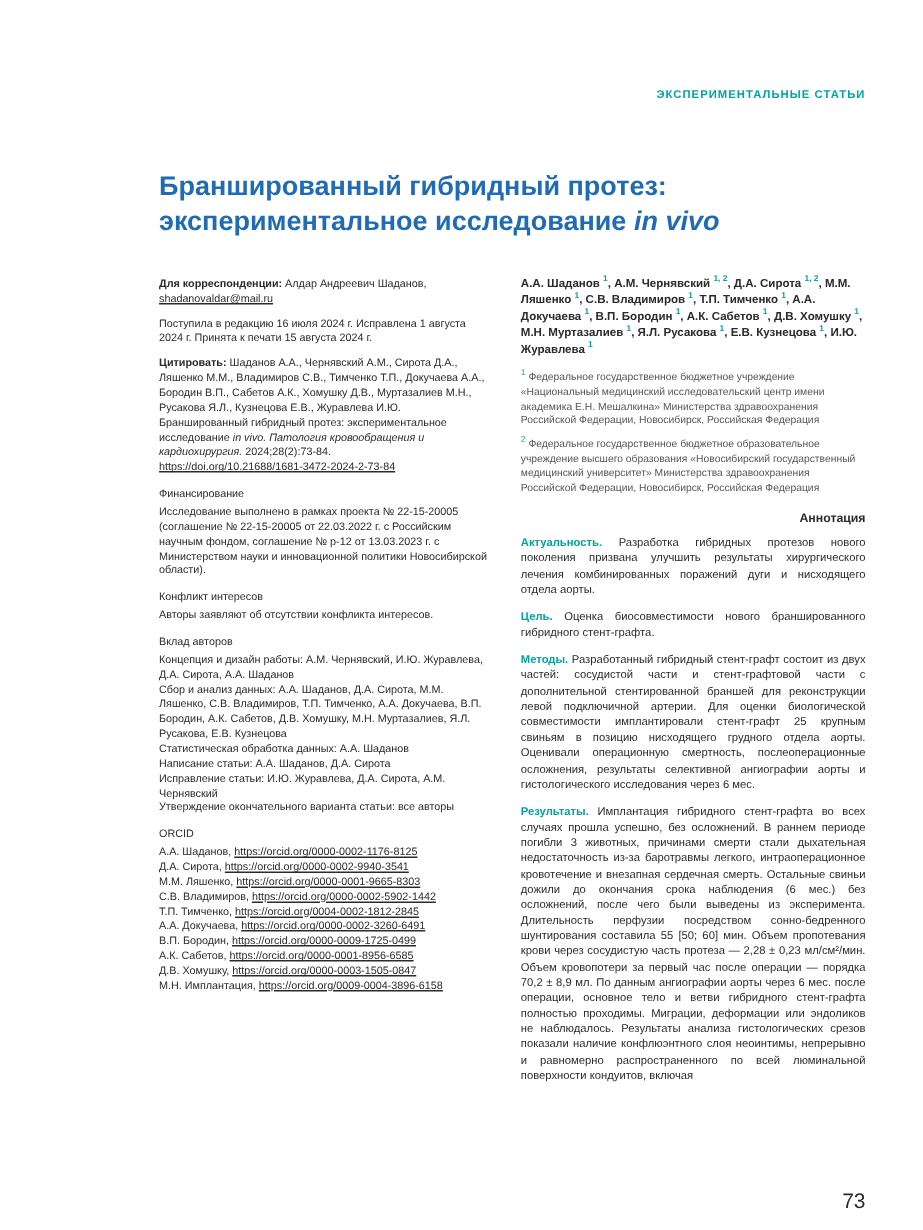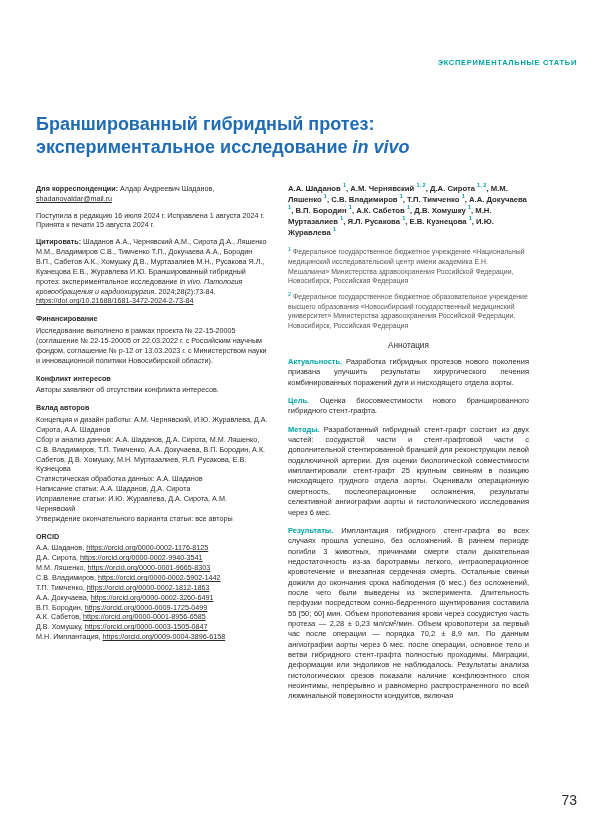--- a/index.html
+++ b/index.html
@@ -1,45 +1,45 @@
 <!DOCTYPE html>
 <html><head>
 <meta charset="utf-8">
 <style>
   html,body{margin:0;padding:0}
   body{
     width:615px;height:820px;background:#ffffff;position:relative;overflow:hidden;
     font-family:"Liberation Sans",sans-serif;color:#2b2b2b;
     -webkit-font-smoothing:antialiased;
   }
-  .page{position:absolute;inset:0;padding:58px 38px 0 36px}
+  .page{position:absolute;inset:0;padding:58px 38px 0 106px}
   .header-tag{
     text-align:right;color:#00a3a5;font-weight:700;font-size:7.5px;
     letter-spacing:.7px;text-transform:uppercase;
   }
   h1.title{
     margin:46px 0 0;color:#1f6cb4;font-size:18px;line-height:1.3;
     font-weight:700;max-width:505px;
   }
   h1.title em{font-style:italic}
   .columns{display:flex;gap:20px;margin-top:24px;align-items:flex-start}
   .col-left{width:232px;font-size:7.2px;line-height:1.37}
   .col-right{width:241px;font-size:7.5px;line-height:1.38;text-align:justify}
   .block{margin:0 0 7px}
-  .col-left h3{font-size:7.2px;margin:8px 0 2px;font-weight:700}
+  .col-left h3{font-size:7.2px;margin:8px 0 2px;font-weight:400}
   b{font-weight:700}
   i{font-style:italic}
   .link{color:#2b2b2b;text-decoration:underline;word-break:break-word;cursor:pointer}
   .contrib-item{margin:0}
   .orcid-item{margin:0}
   .authors{font-weight:700;margin:0 0 9px;font-size:7.7px;line-height:1.42;text-align:left}
   .sup{color:#00a3a5;font-size:5.6px;vertical-align:super;line-height:0;font-weight:700}
   .affil{color:#55575a;font-size:6.9px;line-height:1.4;margin:0 0 6px;text-align:left}
   .affil .sup{font-weight:400}
-  .abstract-title{font-size:8.2px;font-weight:400;margin:9px 0 6px;text-align:center}
+  .abstract-title{font-size:8.2px;font-weight:700;margin:9px 0 6px;text-align:right}
   .asec{margin:0 0 8px}
   .teal-label{color:#00a3a5;font-weight:700}
   .page-number{position:absolute;right:38px;bottom:12px;font-size:14px;color:#2b2b2b}
 </style>
 </head>
 <body>
 
 <div class="page">
 
   <div class="header-tag">ЭКСПЕРИМЕНТАЛЬНЫЕ СТАТЬИ</div>
@@ -81,21 +81,21 @@
         <div class="contrib-item">Исправление статьи: И.Ю. Журавлева, Д.А. Сирота, А.М. Чернявский</div>
         <div class="contrib-item">Утверждение окончательного варианта статьи: все авторы</div>
       </div>
 
       <h3>ORCID</h3>
       <div>
         <div class="orcid-item"><span>А.А. Шаданов,</span> <a class="link">https://orcid.org/0000-0002-1176-8125</a></div>
         <div class="orcid-item"><span>Д.А. Сирота,</span> <a class="link">https://orcid.org/0000-0002-9940-3541</a></div>
         <div class="orcid-item"><span>М.М. Ляшенко,</span> <a class="link">https://orcid.org/0000-0001-9665-8303</a></div>
         <div class="orcid-item"><span>С.В. Владимиров,</span> <a class="link">https://orcid.org/0000-0002-5902-1442</a></div>
-        <div class="orcid-item"><span>Т.П. Тимченко,</span> <a class="link">https://orcid.org/0000-0002-1812-1863</a></div>
+        <div class="orcid-item"><span>Т.П. Тимченко,</span> <a class="link">https://orcid.org/0004-0002-1812-2845</a></div>
         <div class="orcid-item"><span>А.А. Докучаева,</span> <a class="link">https://orcid.org/0000-0002-3260-6491</a></div>
         <div class="orcid-item"><span>В.П. Бородин,</span> <a class="link">https://orcid.org/0000-0009-1725-0499</a></div>
         <div class="orcid-item"><span>А.К. Сабетов,</span> <a class="link">https://orcid.org/0000-0001-8956-6585</a></div>
         <div class="orcid-item"><span>Д.В. Хомушку,</span> <a class="link">https://orcid.org/0000-0003-1505-0847</a></div>
         <div class="orcid-item"><span>М.Н. Имплантация,</span> <a class="link">https://orcid.org/0009-0004-3896-6158</a></div>
       </div>
 
     </div>
 
     <div class="col-right">

